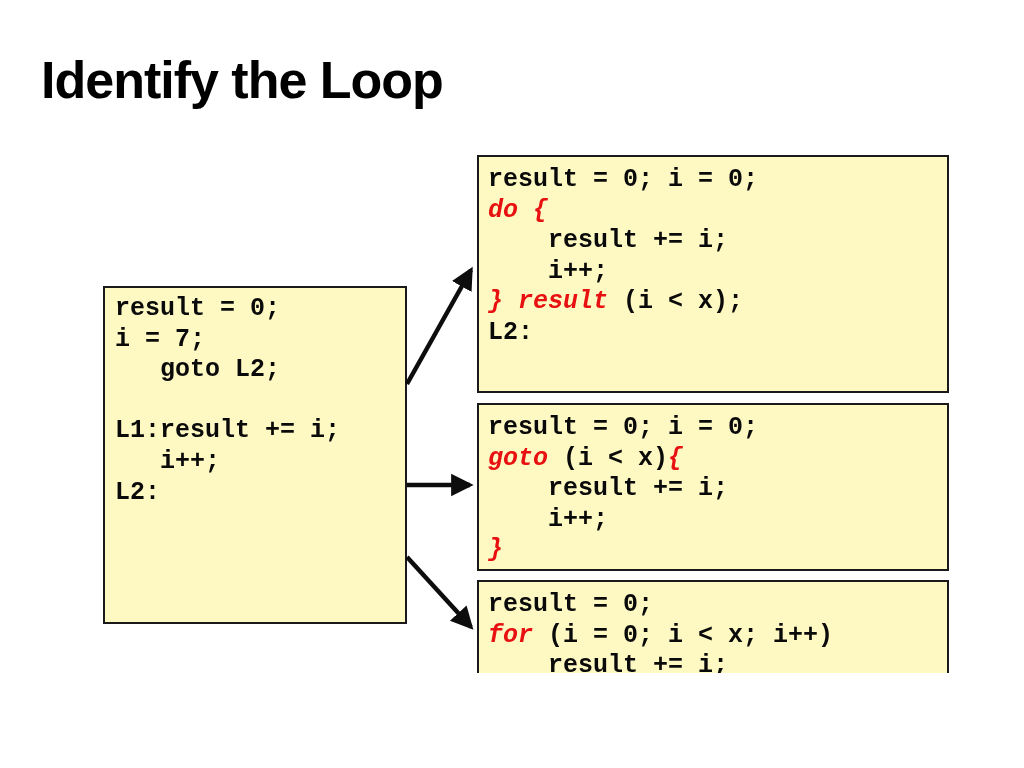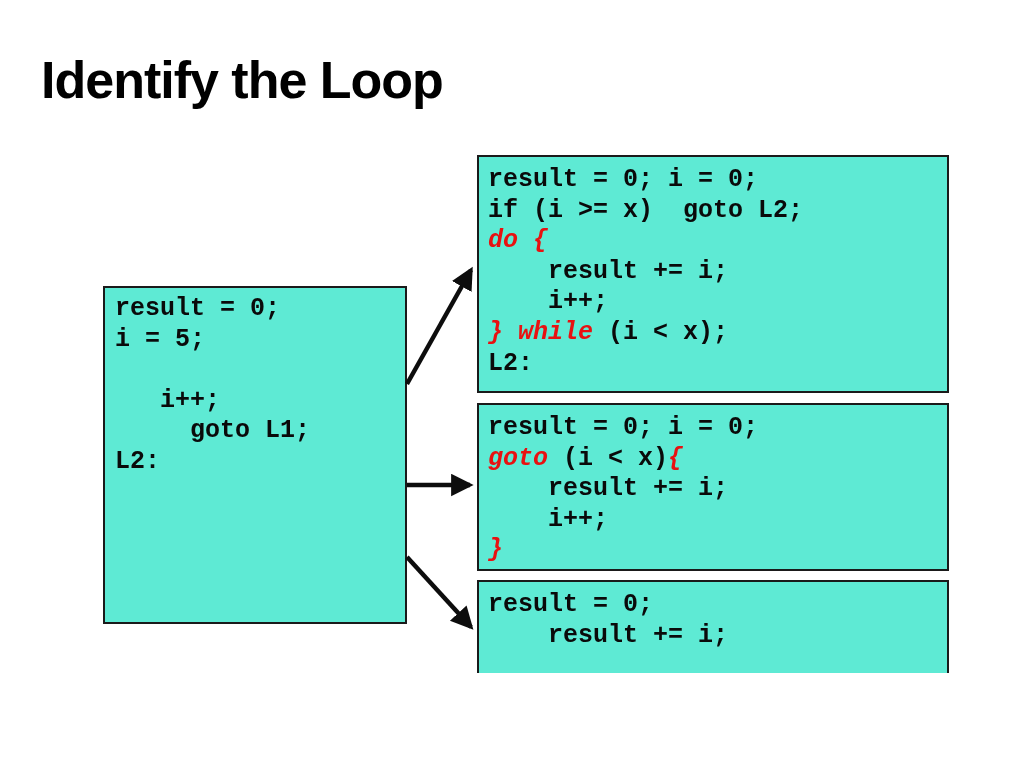--- a/index.html
+++ b/index.html
@@ -23,21 +23,21 @@
     font-size: 52px;
     line-height: 52px;
     font-weight: bold;
     color: #000000;
     letter-spacing: -1px;
     white-space: nowrap;
   }
   .code-box {
     position: absolute;
     box-sizing: border-box;
-    background: #5eead4;
+    background: #fef9c3;
     border: 2px solid #1a1a1a;
     font-family: "Liberation Mono", monospace;
     font-weight: bold;
     font-size: 25px;
     color: #0a0a0a;
     overflow: hidden;
   }
   .code-line {
     white-space: pre;
     height: 30.6px;
@@ -58,47 +58,48 @@
 </style>
 </head>
 <body>
 
 <div class="slide">
 
   <div class="slide-title">Identify the Loop</div>
 
   <div class="code-box box-goto">
       <div class="code-line"><span>result = 0;</span></div>
-      <div class="code-line"><span>i = 5;</span></div>
+      <div class="code-line"><span>i = 7;</span></div>
+      <div class="code-line"><span>   goto L2;</span></div>
       <div class="code-line">&nbsp;</div>
+      <div class="code-line"><span>L1:result += i;</span></div>
       <div class="code-line"><span>   i++;</span></div>
-      <div class="code-line"><span>     goto L1;</span></div>
       <div class="code-line"><span>L2:</span></div>
     </div>
 
   <div class="code-box box-dowhile">
       <div class="code-line"><span>result = 0; i = 0;</span></div>
-      <div class="code-line"><span>if (i &gt;= x)  goto L2;</span></div>
       <div class="code-line"><span class="kw">do {</span></div>
       <div class="code-line"><span>    result += i;</span></div>
       <div class="code-line"><span>    i++;</span></div>
-      <div class="code-line"><span class="kw">} while</span><span> (i &lt; x);</span></div>
+      <div class="code-line"><span class="kw">} result</span><span> (i &lt; x);</span></div>
       <div class="code-line"><span>L2:</span></div>
     </div>
 
   <div class="code-box box-while">
       <div class="code-line"><span>result = 0; i = 0;</span></div>
       <div class="code-line"><span class="kw">goto</span><span> (i &lt; x)</span><span class="kw">{</span></div>
       <div class="code-line"><span>    result += i;</span></div>
       <div class="code-line"><span>    i++;</span></div>
       <div class="code-line"><span class="kw">}</span></div>
     </div>
 
   <div class="code-box box-for">
       <div class="code-line"><span>result = 0;</span></div>
+      <div class="code-line"><span class="kw">for</span><span> (i = 0; i &lt; x; i++)</span></div>
       <div class="code-line"><span>    result += i;</span></div>
     </div>
 
   <svg class="arrow-layer" viewBox="0 0 1024 768" xmlns="http://www.w3.org/2000/svg">
     <defs>
       <marker id="ah" markerWidth="6" markerHeight="6" refX="4.2" refY="2.5" orient="auto" markerUnits="strokeWidth">
         <path d="M0,0 L5,2.5 L0,5 z" fill="#0d0d0d"></path>
       </marker>
     </defs>
     <line x1="407" y1="384" x2="471" y2="270" stroke="#0d0d0d" stroke-width="4.5" marker-end="url(#ah)"></line>

